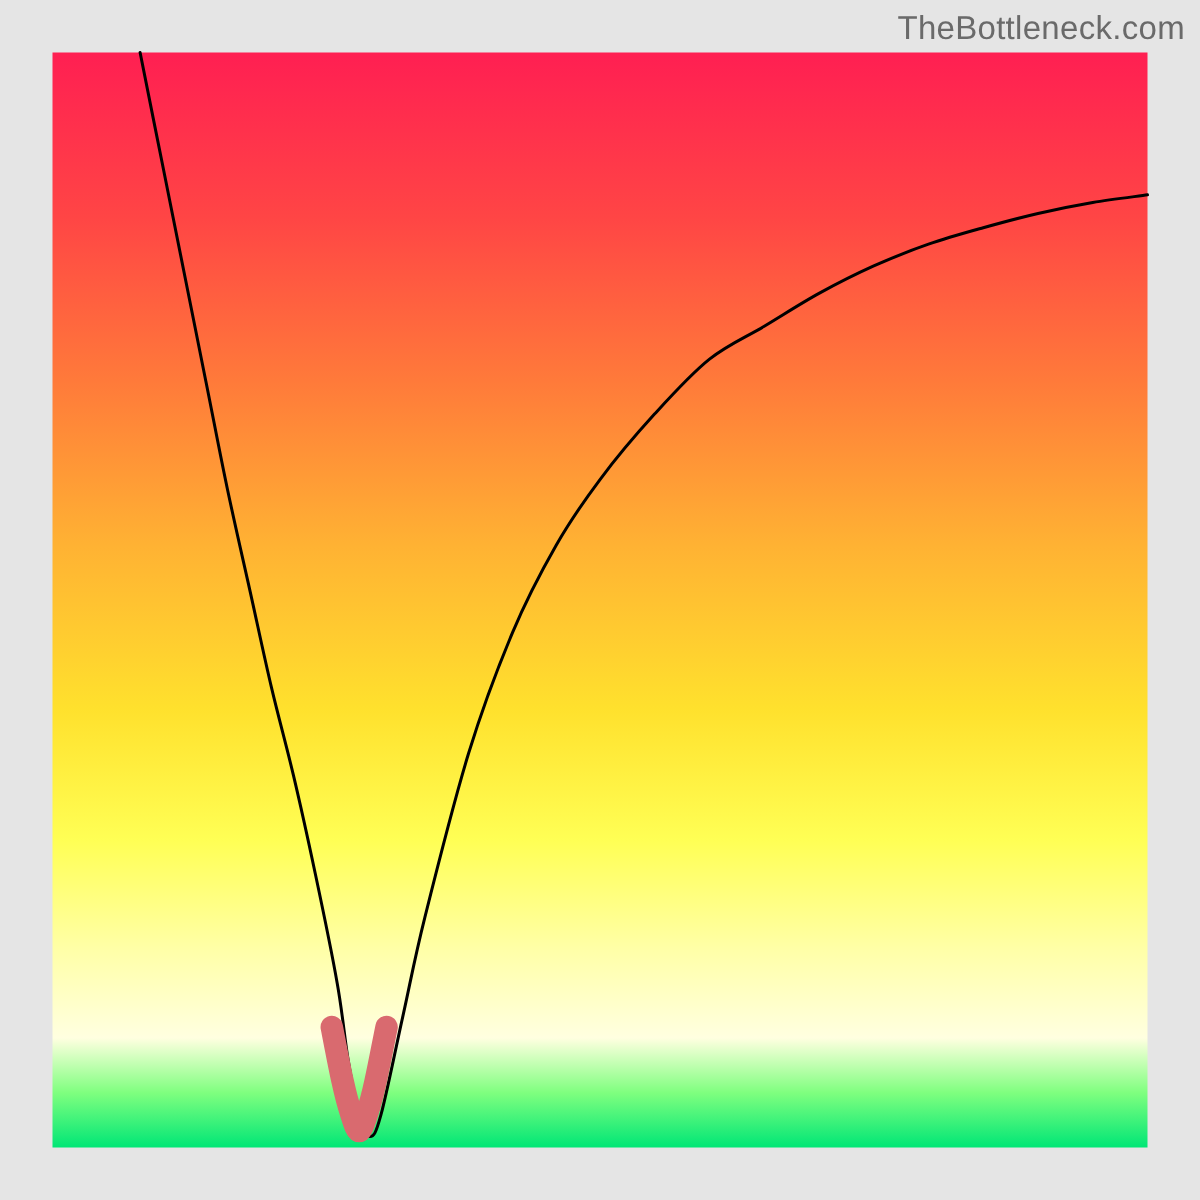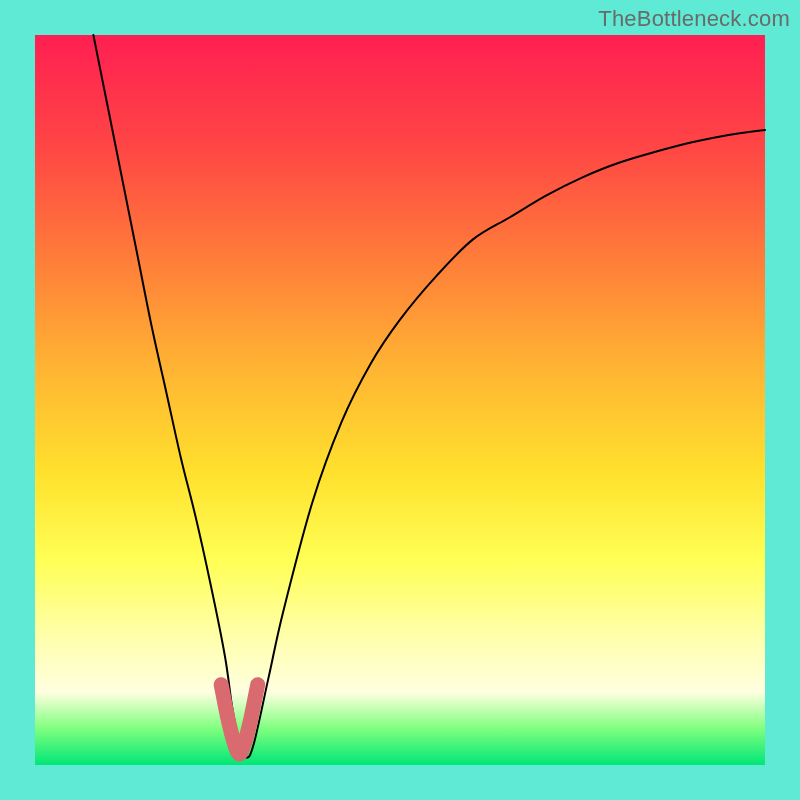--- a/index.html
+++ b/index.html
@@ -10,21 +10,21 @@
     background: #000;
     overflow: hidden;
     font-family: Arial, Helvetica, sans-serif;
   }
   .frame {
     position: absolute;
     left: 0;
     top: 0;
     width: 800px;
     height: 800px;
-    background: #5eead4;
+    background: #e5e5e5;
   }
   .plot-area {
     position: absolute;
     left: 35px;
     top: 35px;
     width: 730px;
     height: 730px;
     background: linear-gradient(
       to bottom,
       #ff1f52 0%,

